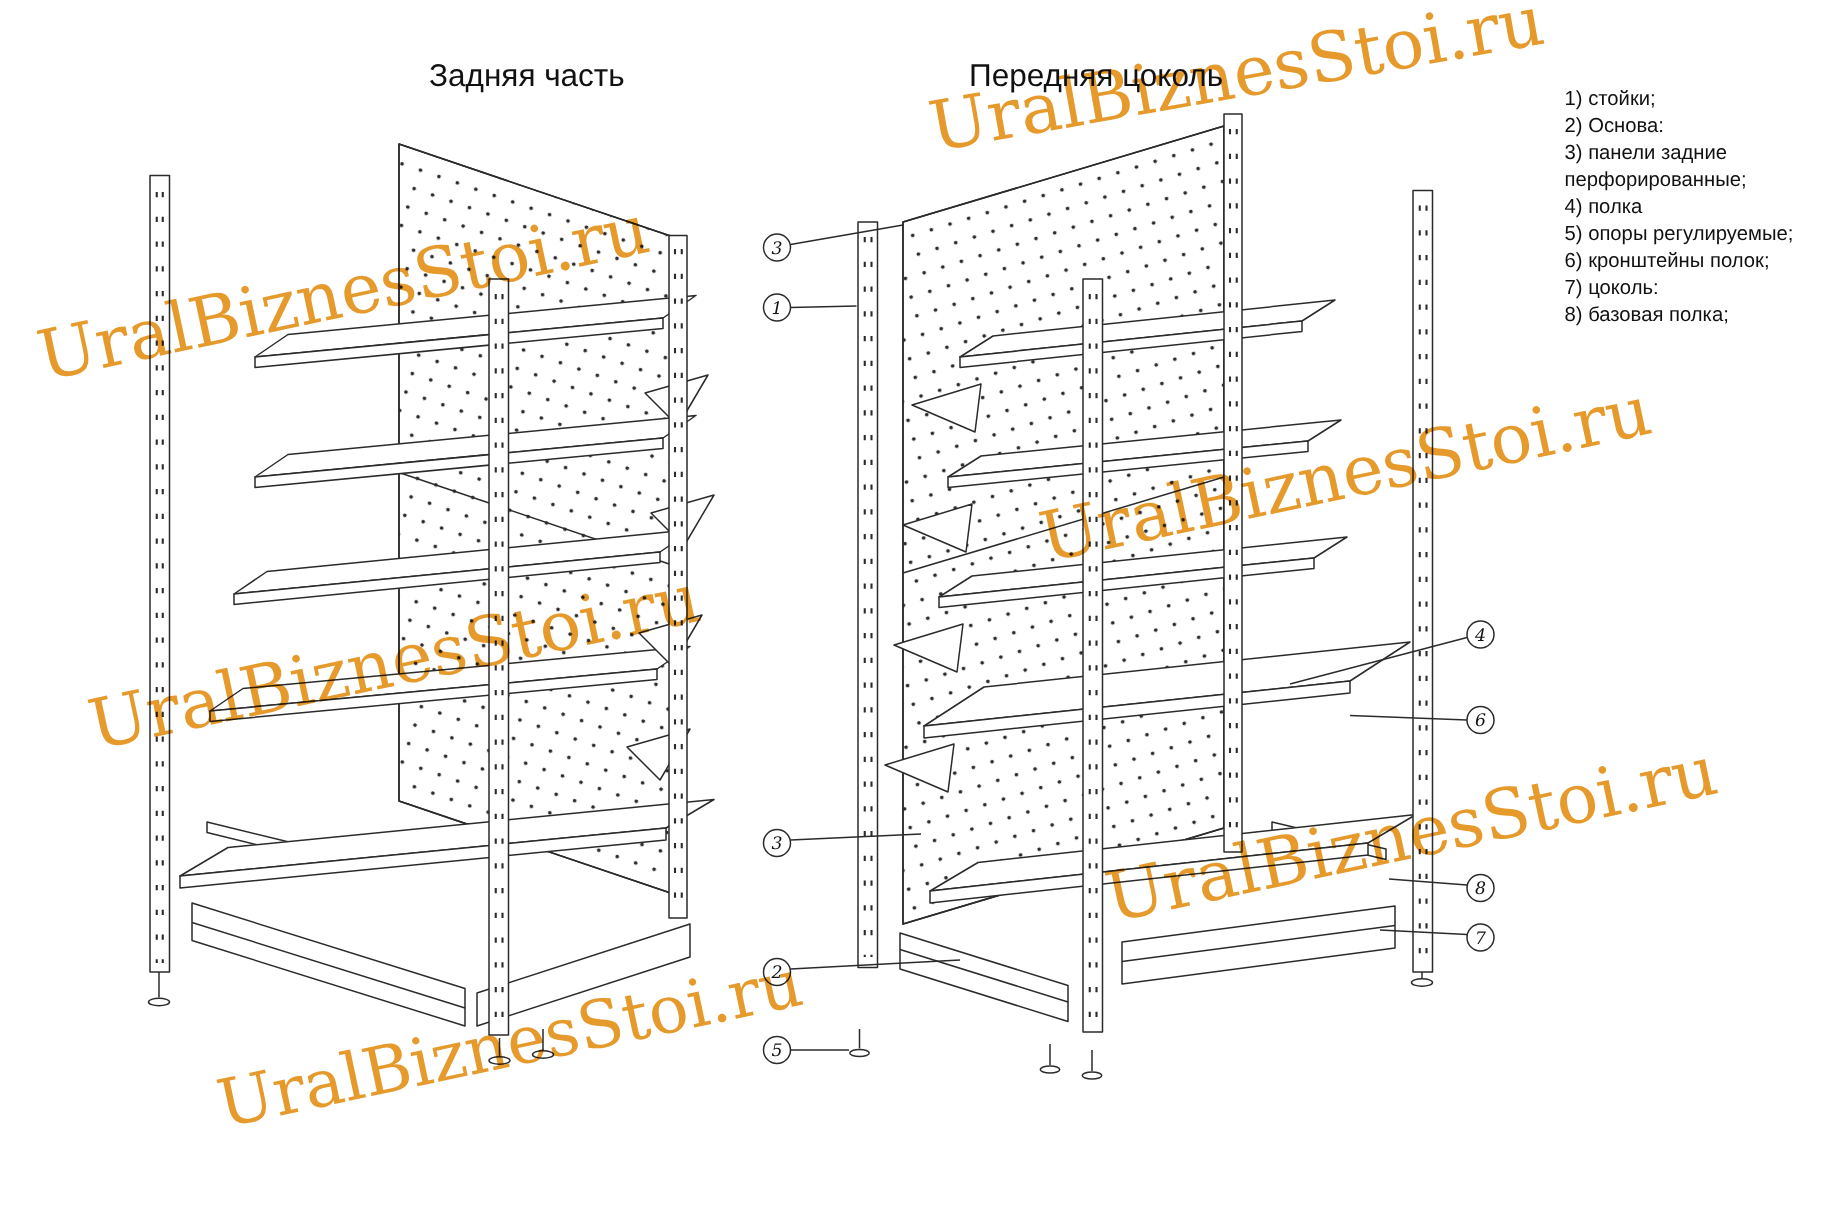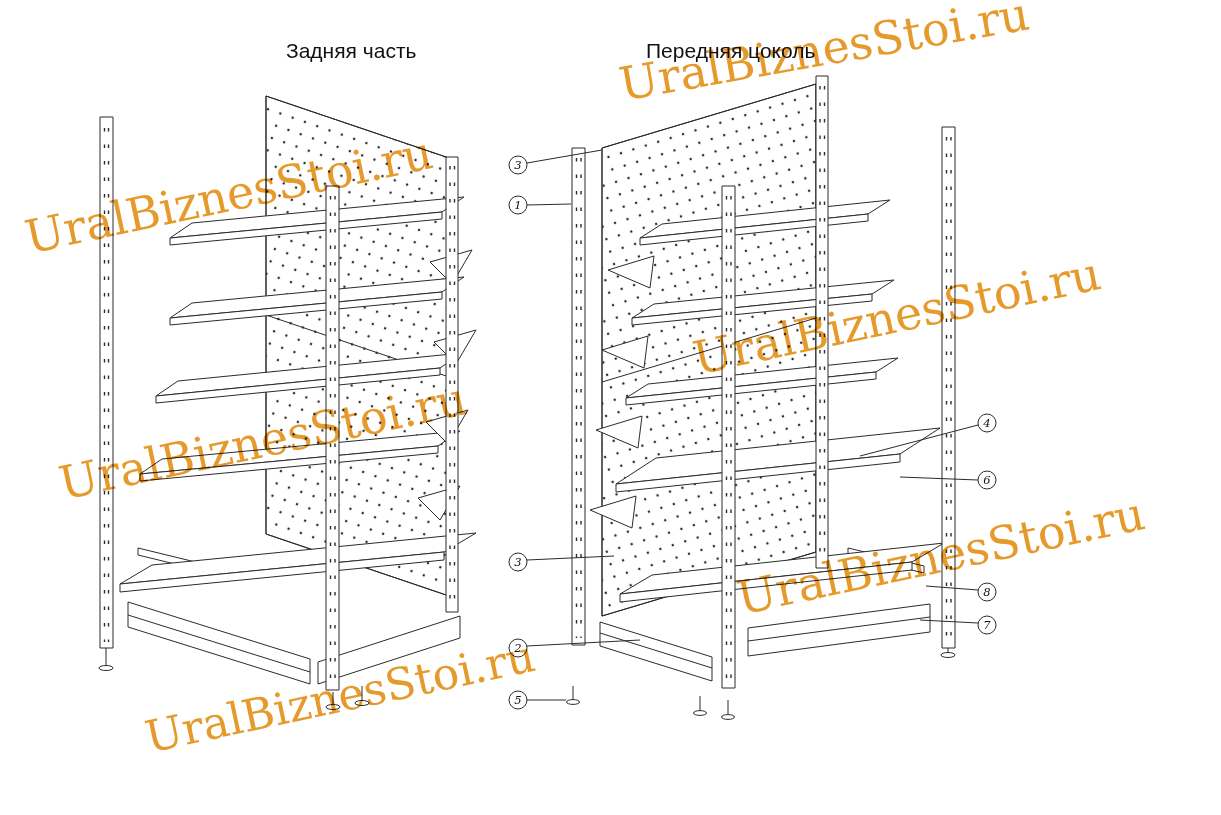--- a/index.html
+++ b/index.html
@@ -255,14 +255,24 @@
   <div class="wm wm2" style="color: rgb(229, 154, 43);">UralBiznesStoi.ru</div>
   <div class="wm wm3" style="color: rgb(229, 154, 43);">UralBiznesStoi.ru</div>
   <div class="wm wm4" style="color: rgb(229, 154, 43);">UralBiznesStoi.ru</div>
   <div class="wm wm5" style="color: rgb(229, 154, 43);">UralBiznesStoi.ru</div>
   <div class="wm wm6" style="color: rgb(229, 154, 43);">UralBiznesStoi.ru</div>
   <div class="wm wm7" style="color: rgb(229, 154, 43);">UralBiznesStoi.ru</div>
 
   <div class="title title-back">Задняя часть</div>
   <div class="title title-front">Передняя цоколь</div>
 
+  <div class="legend">
+    <div class="legend-item">1) стойки;</div>
+    <div class="legend-item">2) Основа:</div>
+    <div class="legend-item">3) панели задние перфорированные;</div>
+    <div class="legend-item">4) полка</div>
+    <div class="legend-item">5) опоры регулируемые;</div>
+    <div class="legend-item">6) кронштейны полок;</div>
+    <div class="legend-item">7) цоколь:</div>
+    <div class="legend-item">8) базовая полка;</div>
+  </div>
 
 </div>
 
 </body></html>

